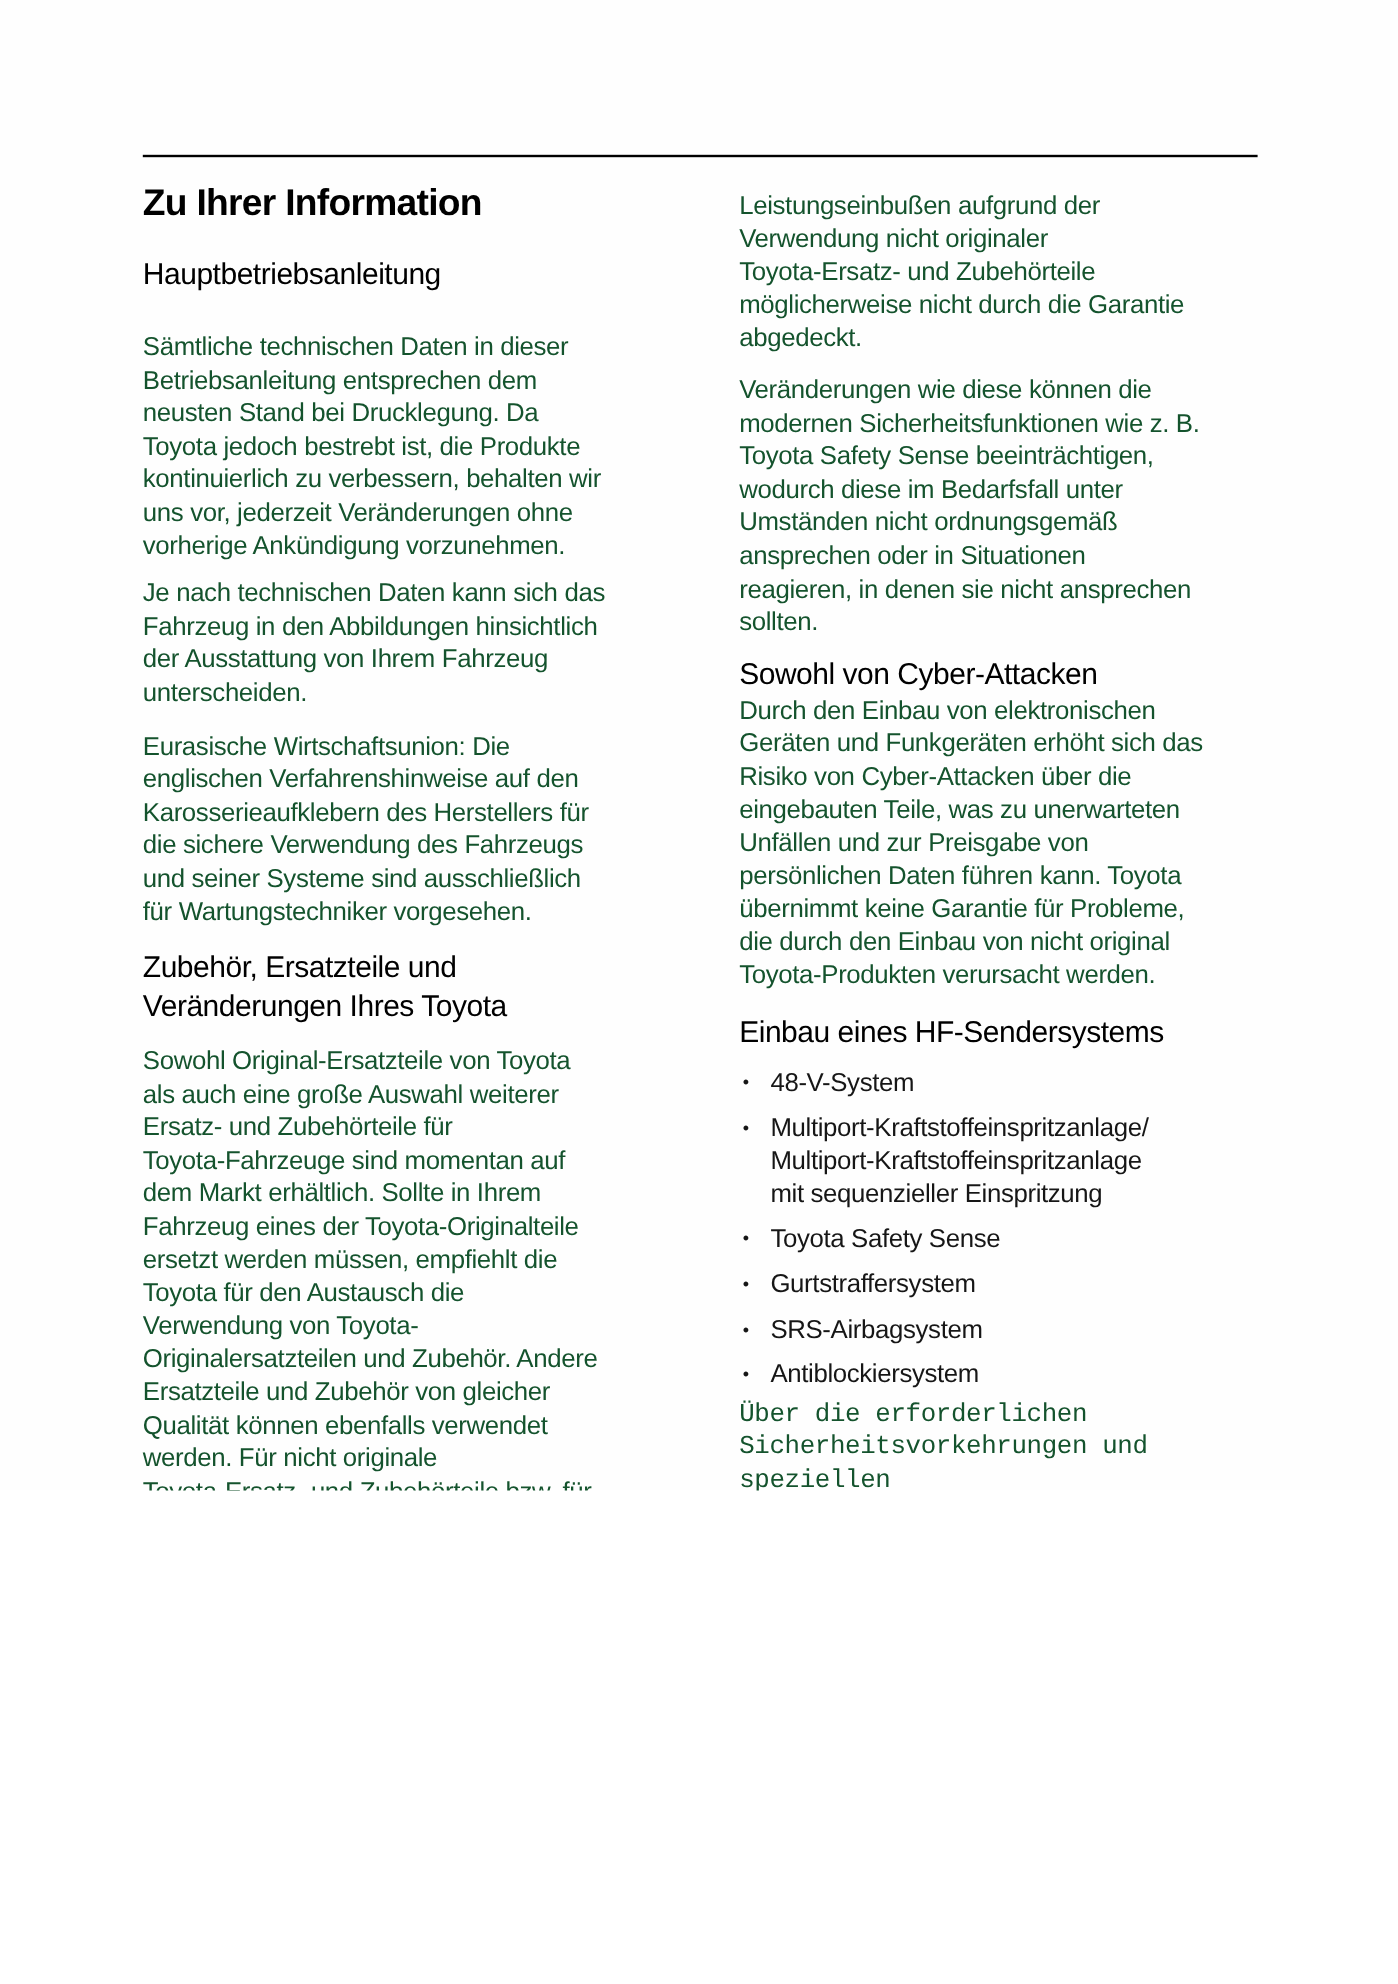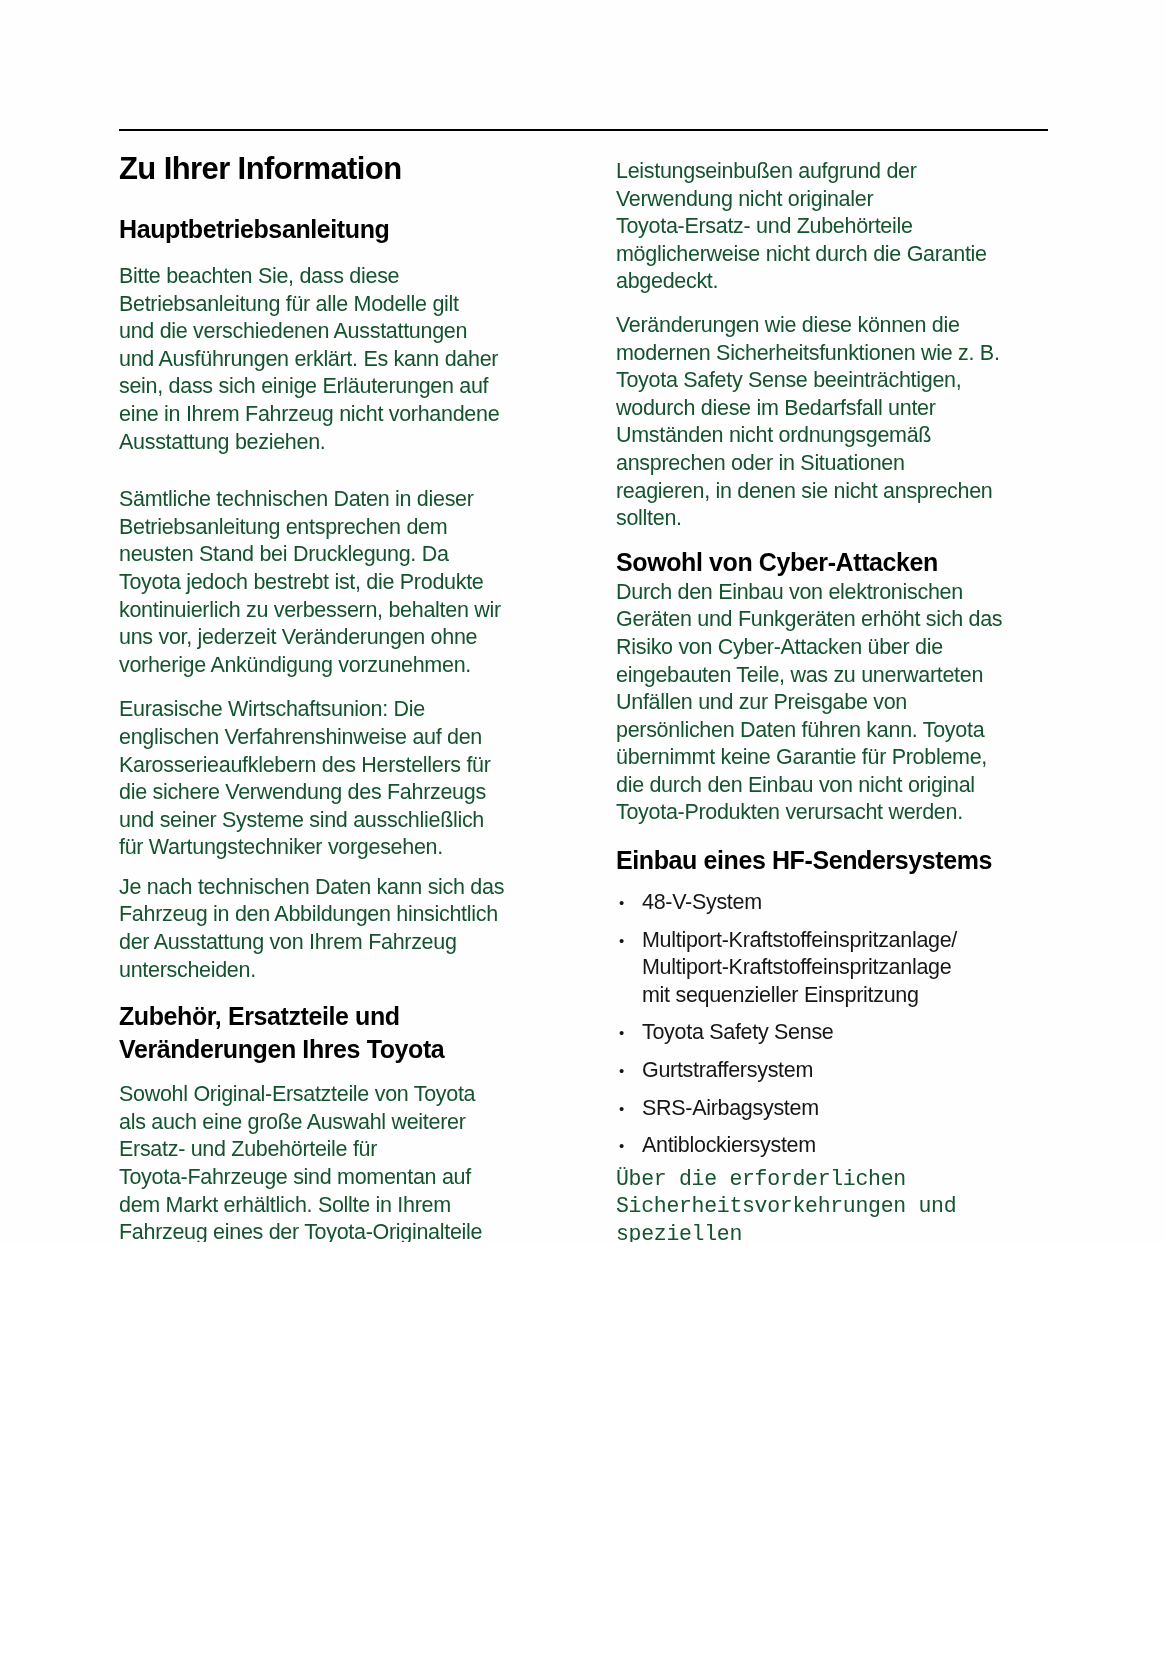--- a/index.html
+++ b/index.html
@@ -11,21 +11,21 @@
     overflow:hidden;
   }
   .top-rule { position:absolute; left:119px; top:129px; width:929px; height:2px; background:#000; }
   .col { position:absolute; }
   .col-left  { left:119px; top:152px; width:441px; }
   .col-right { left:616px; top:158px; width:436px; }
   h1.doc-title {
     font-size:31px; line-height:34px; font-weight:700; letter-spacing:-0.6px; color:#000;
   }
   h2.sec-heading {
-    font-size:25px; line-height:33px; font-weight:700; letter-spacing:-0.4px; color:#000;
+    font-size:25px; line-height:33px; font-weight:400; letter-spacing:-0.4px; color:#000;
     white-space:pre-line;
   }
   p.para {
     font-size:21.5px; line-height:27.6px; letter-spacing:-0.3px; color:#14532d;
     white-space:pre-line;
   }
   
   .col-left h2.h-main   { margin-top:27px; }
   .col-left .p1 { margin-top:17px; }
   .col-left .p2 { margin-top:30px; }
@@ -56,44 +56,37 @@
 </head>
 <body>
 
 <div class="page">
 
   <div class="top-rule"></div>
 
   <div class="col col-left">
     <h1 class="doc-title">Zu Ihrer Information</h1>
     <h2 class="sec-heading h-main">Hauptbetriebsanleitung</h2>
-    <p class="para p1">Bitte beachten Sie, dass diese
-Betriebsanleitung für alle Modelle gilt
-und die verschiedenen Ausstattungen
-und Ausführungen erklärt. Es kann daher
-sein, dass sich einige Erläuterungen auf
-eine in Ihrem Fahrzeug nicht vorhandene
-Ausstattung beziehen.</p>
     <p class="para p2">Sämtliche technischen Daten in dieser
 Betriebsanleitung entsprechen dem
 neusten Stand bei Drucklegung. Da
 Toyota jedoch bestrebt ist, die Produkte
 kontinuierlich zu verbessern, behalten wir
 uns vor, jederzeit Veränderungen ohne
 vorherige Ankündigung vorzunehmen.</p>
+    <p class="para p3">Je nach technischen Daten kann sich das
+Fahrzeug in den Abbildungen hinsichtlich
+der Ausstattung von Ihrem Fahrzeug
+unterscheiden.</p>
     <p class="para p4">Eurasische Wirtschaftsunion: Die
 englischen Verfahrenshinweise auf den
 Karosserieaufklebern des Herstellers für
 die sichere Verwendung des Fahrzeugs
 und seiner Systeme sind ausschließlich
 für Wartungstechniker vorgesehen.</p>
-    <p class="para p3">Je nach technischen Daten kann sich das
-Fahrzeug in den Abbildungen hinsichtlich
-der Ausstattung von Ihrem Fahrzeug
-unterscheiden.</p>
     <h2 class="sec-heading h-zubehoer">Zubehör, Ersatzteile und
 Veränderungen Ihres Toyota</h2>
     <p class="para p5">Sowohl Original-Ersatzteile von Toyota
 als auch eine große Auswahl weiterer
 Ersatz- und Zubehörteile für
 Toyota-Fahrzeuge sind momentan auf
 dem Markt erhältlich. Sollte in Ihrem
 Fahrzeug eines der Toyota-Originalteile
 ersetzt werden müssen, empfiehlt die
 Toyota für den Austausch die

